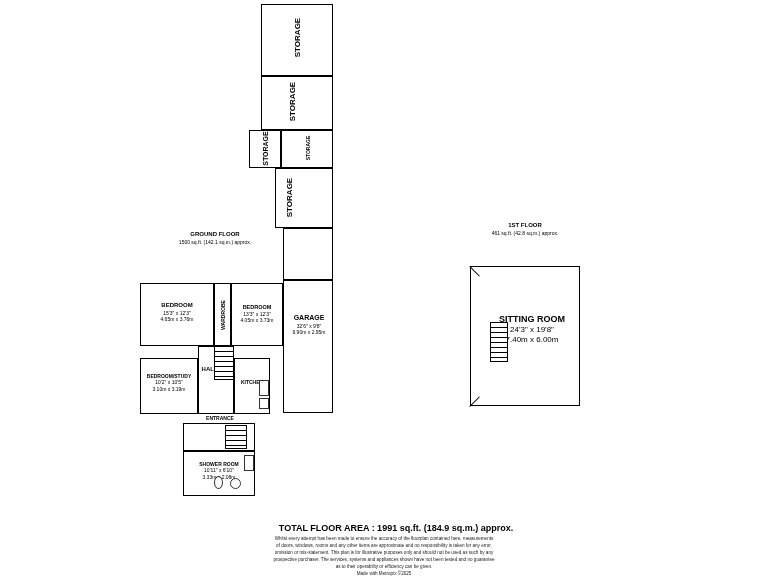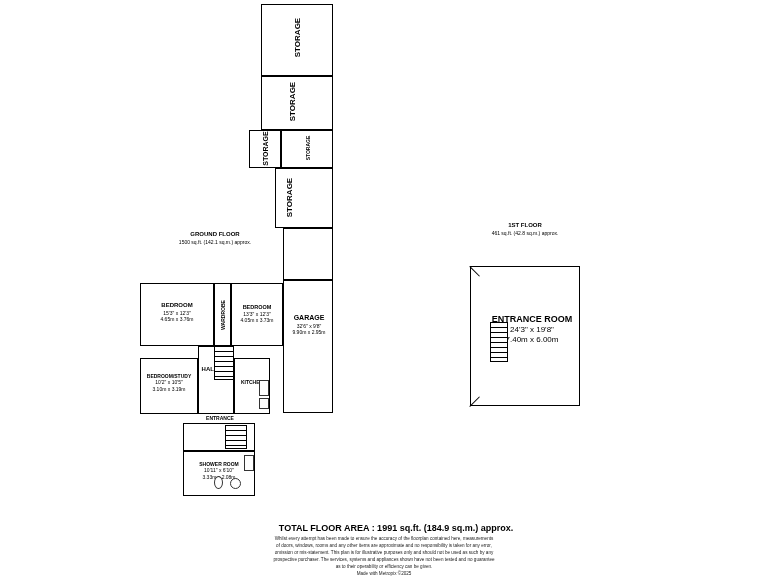--- a/index.html
+++ b/index.html
@@ -181,21 +181,21 @@
 
   <div class="label t6 bold" style="left:150px; top:231px; width:130px;">GROUND FLOOR</div>
   <div class="label t5" style="left:150px; top:239px; width:130px;">1500 sq.ft. (142.1 sq.m.) approx.</div>
 
   <div class="room" style="left:470px; top:266px; width:110px; height:140px;"></div>
 
   <div class="wall" style="left:470px; top:266px; width:14px; height:1px; transform: rotate(45deg); transform-origin: left top;"></div>
   <div class="wall" style="left:470px; top:406px; width:14px; height:1px; transform: rotate(-45deg); transform-origin: left bottom;"></div>
 
   <div class="label" style="left:482px; top:314px; width:100px;">
-    <span class="nm t9">ENTRANCE ROOM</span>
+    <span class="nm t9">SITTING ROOM</span>
     <span class="dim t8">24'3"  x 19'8"</span>
     <span class="dim t8">7.40m  x 6.00m</span>
   </div>
 
   <div class="thin" style="left:490px; top:322px; width:18px; height:40px;"></div>
   <div class="stairline" style="left:491px; top:327px; width:16px;"></div>
   <div class="stairline" style="left:491px; top:332px; width:16px;"></div>
   <div class="stairline" style="left:491px; top:337px; width:16px;"></div>
   <div class="stairline" style="left:491px; top:342px; width:16px;"></div>
   <div class="stairline" style="left:491px; top:347px; width:16px;"></div>

